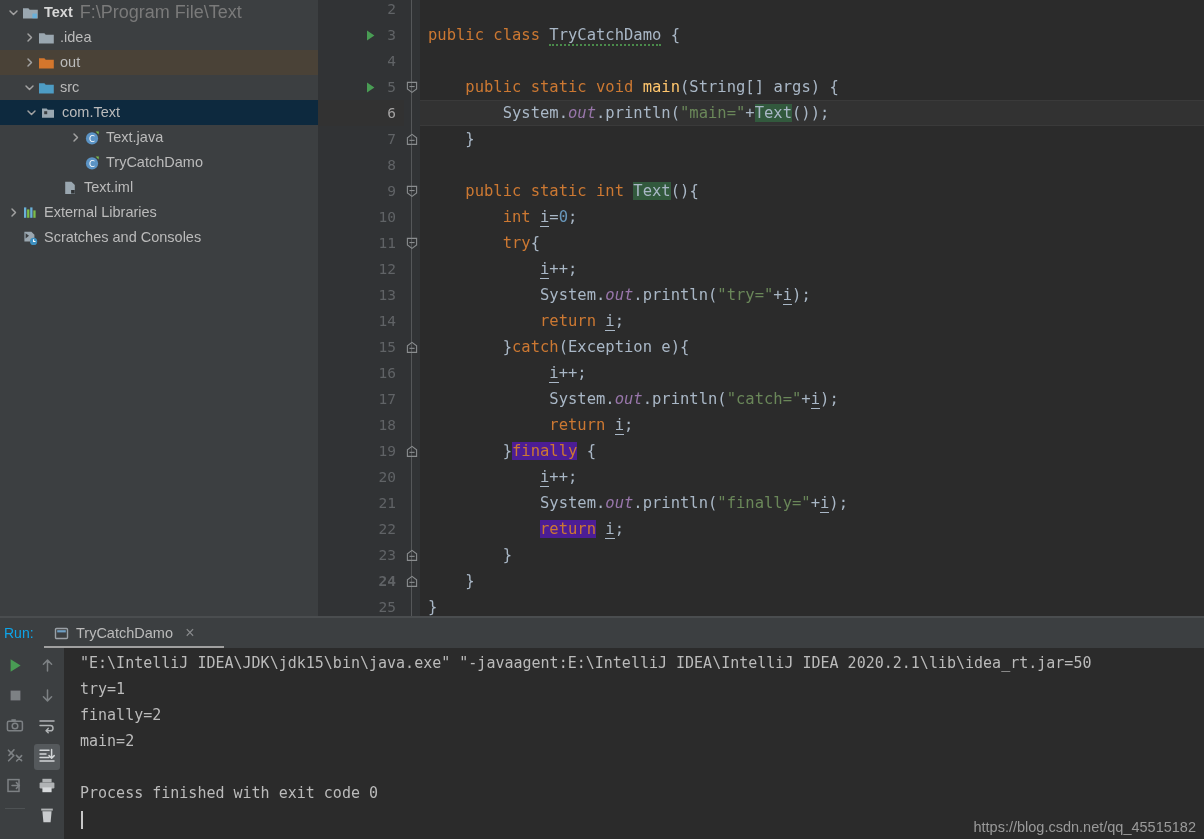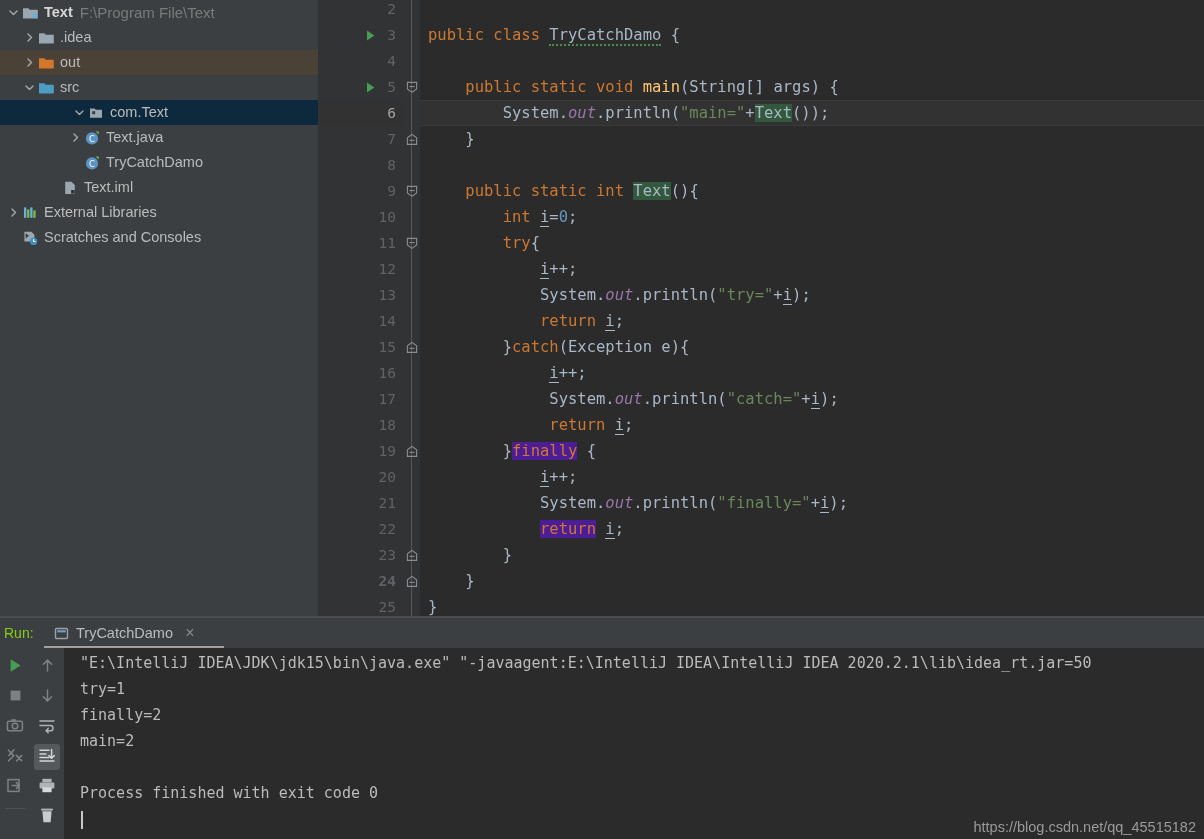--- a/index.html
+++ b/index.html
@@ -28,21 +28,21 @@
     display:flex;align-items:center;justify-content:center;
     color:#9a9a9a;font-size:11px;
   }
   .twisty svg{display:block;}
   .ticon{
     width:20px;flex:0 0 20px;height:25px;
     display:flex;align-items:center;justify-content:center;
   }
   .tlabel{padding-left:4px;}
   .tlabel.bold{font-weight:bold;color:#d7d7d7;}
-  .tpath{color:#7a7a7a;padding-left:7px;font-size:15px;}
+  .tpath{color:#7a7a7a;padding-left:7px;font-size:18px;}
 
   
   #editor{
     position:absolute;left:318px;top:0;width:886px;height:618px;
     background:#2b2b2b;overflow:hidden;
   }
   #gutter{
     position:absolute;left:0;top:0;width:86px;height:618px;background:#313335;
   }
   #fold-strip{
@@ -105,21 +105,21 @@
   
   #run-panel{
     position:absolute;left:0;top:618px;width:1204px;height:221px;
     background:#3c3f41;
   }
   #run-head{
     position:absolute;left:0;top:0;width:1204px;height:30px;
   }
   #run-label{
     position:absolute;left:4px;top:0;height:30px;line-height:30px;
-    font-size:14px;color:#84cc16;
+    font-size:14px;color:#0ea5e9;
   }
   #run-tab{
     position:absolute;left:52px;top:0;height:30px;
     display:flex;align-items:center;
   }
   #run-tab-underline{
     position:absolute;left:44px;top:28px;width:180px;height:2px;background:#a0a0a0;
   }
   .tabicon{
     width:18px;height:18px;margin-right:6px;
@@ -219,21 +219,21 @@
             <path d="M2 4l3.5 3.5L9 4" stroke="#a2a2a2" stroke-width="1.45" fill="none" stroke-linecap="round" stroke-linejoin="round"></path>
           </svg>
         </span>
         <span class="ticon">
           <svg width="17" height="15" viewBox="0 0 17 15">
             <path d="M1 3.2h5.4l1.3 1.6h8.1v8.6H1z" fill="#4d9cc4"></path>
           </svg>
         </span>
         <span class="tlabel">src</span>
       </div>
-      <div class="tree-row sel" style="padding-left: 72px;">
+      <div class="tree-row sel" style="padding-left: 24px;">
         <span class="twisty">
           <svg width="11" height="11" viewBox="0 0 11 11">
             <path d="M2 4l3.5 3.5L9 4" stroke="#a2a2a2" stroke-width="1.45" fill="none" stroke-linecap="round" stroke-linejoin="round"></path>
           </svg>
         </span>
         <span class="ticon">
           <svg width="17" height="15" viewBox="0 0 17 15">
             <path d="M2 3.4h4.6l1.2 1.4h6.2v8H2z" fill="#9aa7b0"></path>
             <rect x="4.2" y="6.2" width="3" height="3" fill="#3c3f41"></rect>
           </svg>

